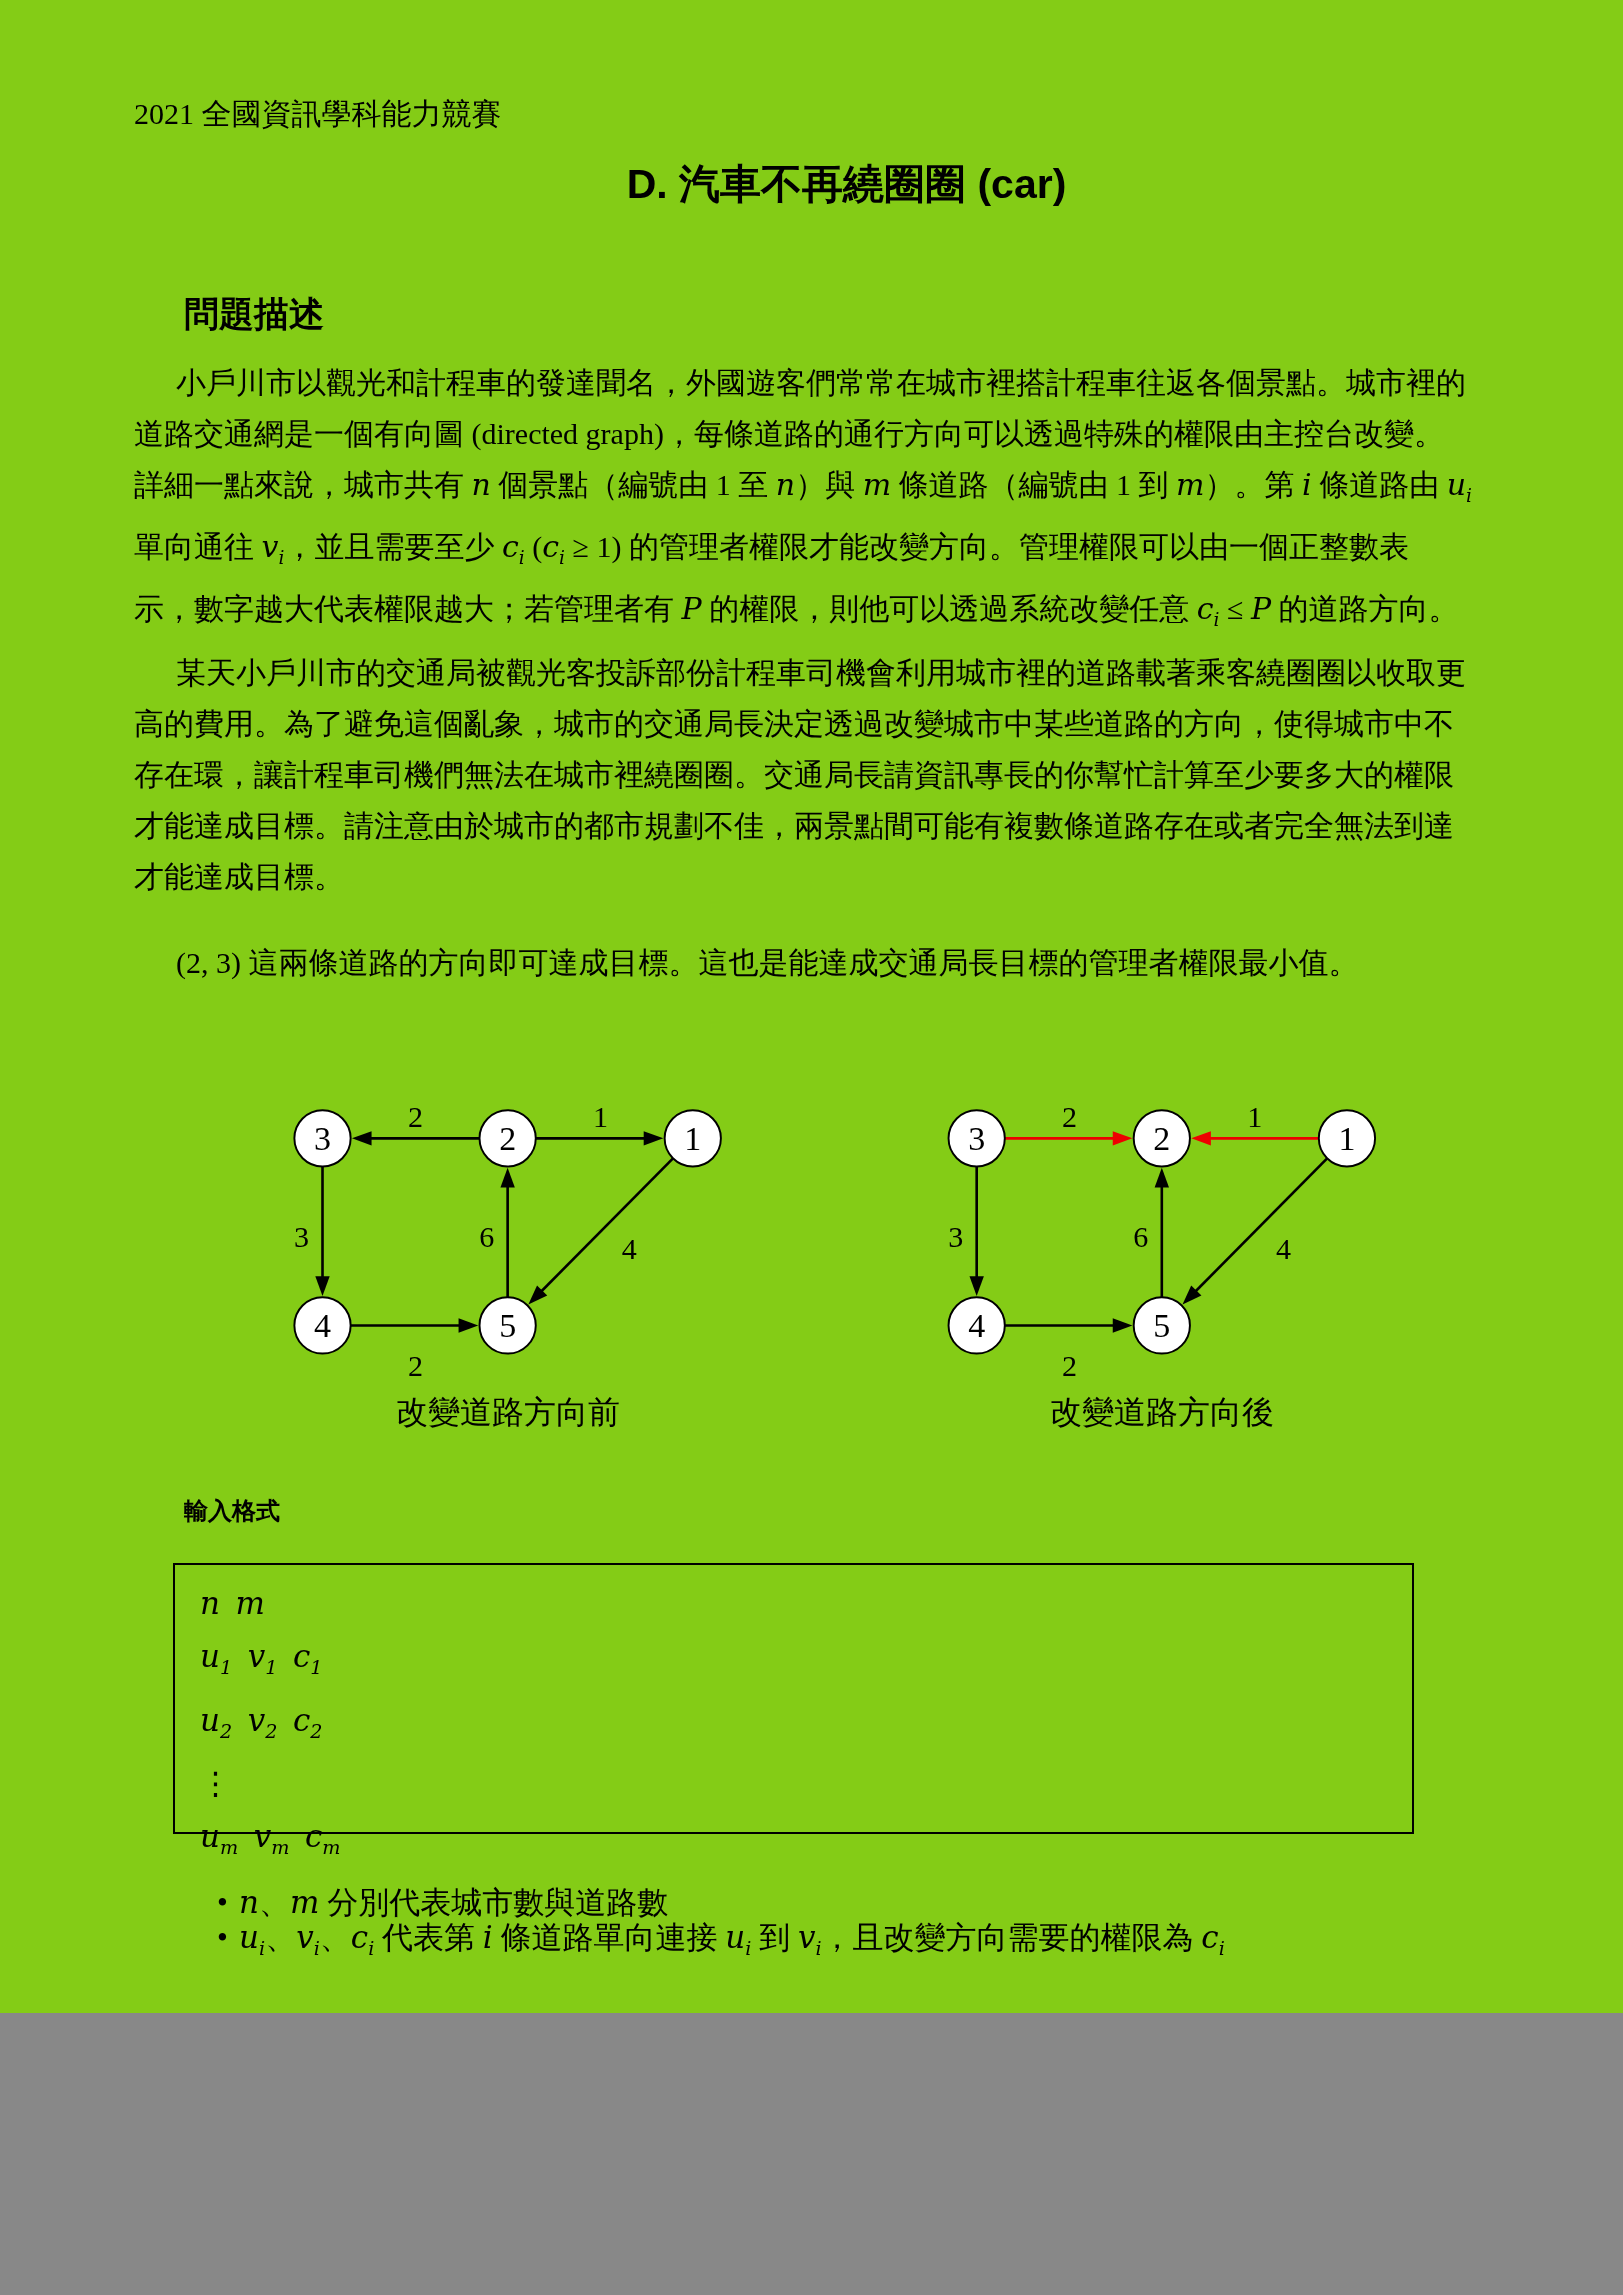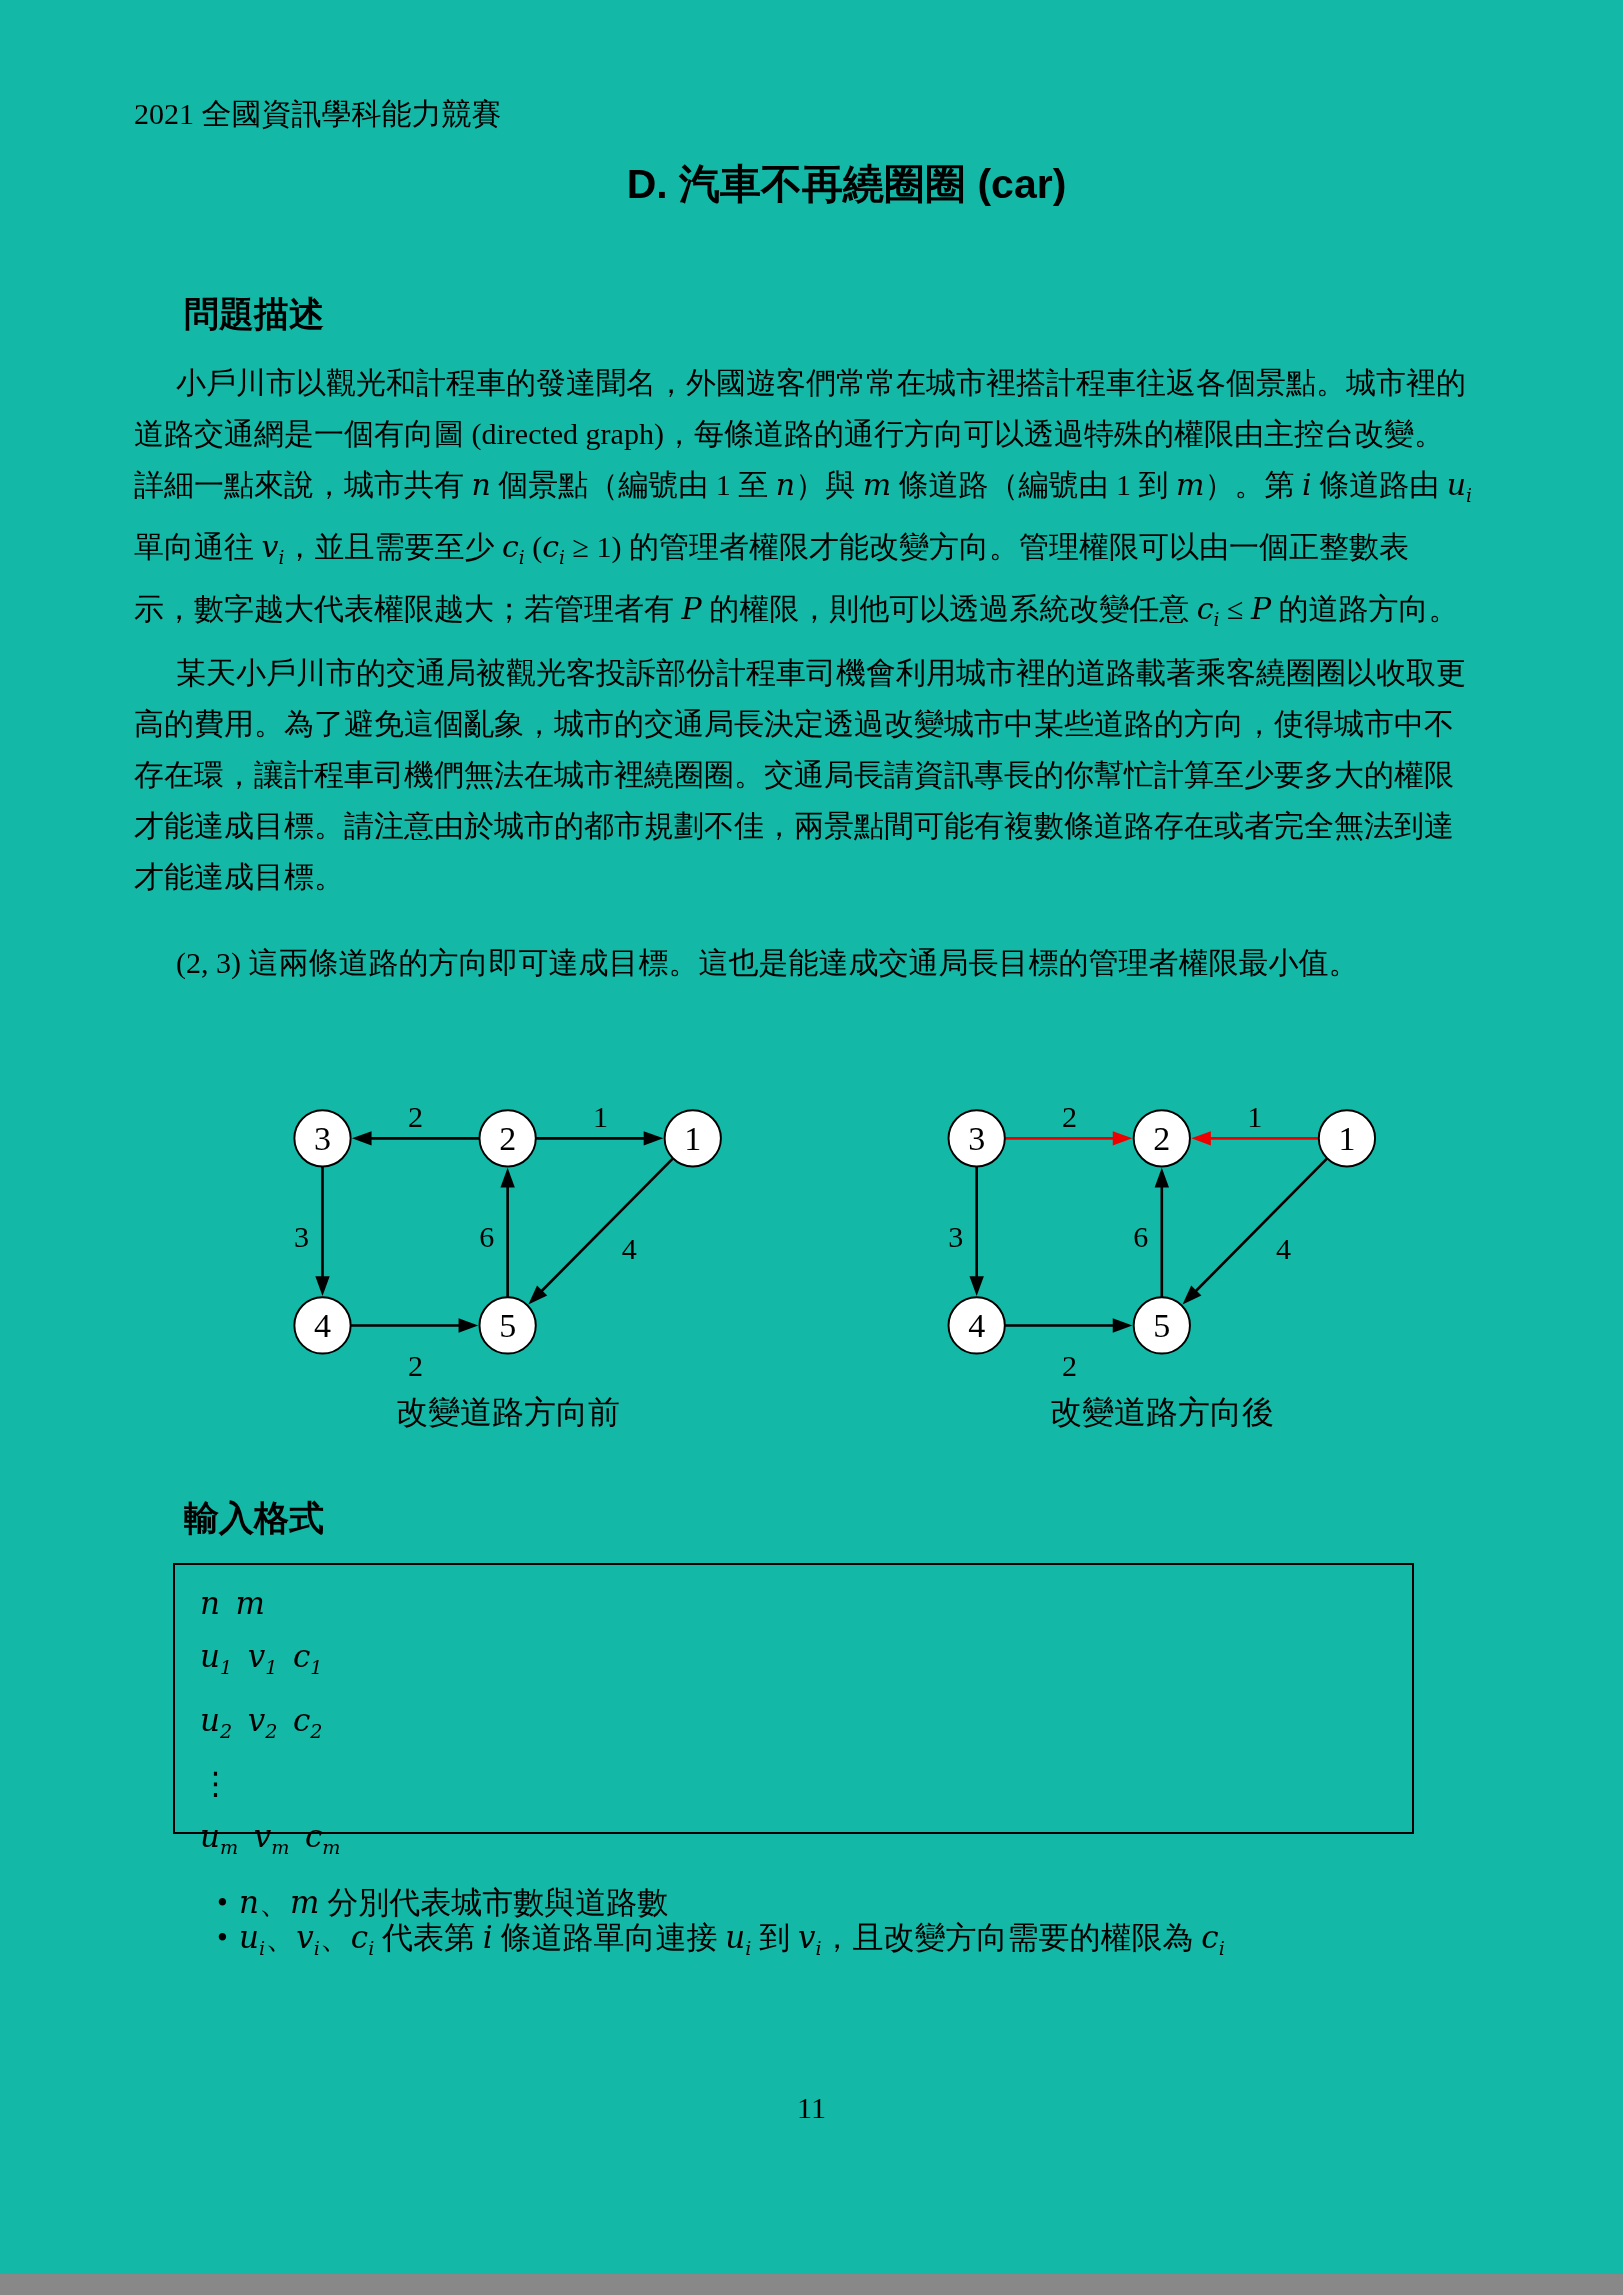--- a/index.html
+++ b/index.html
@@ -1,30 +1,30 @@
 <!DOCTYPE html>
 <html style="font-size:10.5px"><head>
 <meta charset="utf-8">
 <style>
   html,body{margin:0;padding:0;background:#888;}
   .page{
     position:relative;
-    width:1623px;height:2274px;
-    background:#14b8a6;
+    width:1623px;height:2013px;
+    background:#84cc16;
     overflow:hidden;
     font-family:"Liberation Serif","DejaVu Serif",serif;
     color:#000;
   }
   .abs{position:absolute;}
   .serif{font-family:"Liberation Serif","DejaVu Serif",serif;}
   .hsans{font-family:"Liberation Sans","DejaVu Sans",sans-serif;font-weight:bold;margin-left:35px;}
   .header{left:134px;top:94px;font-size:30px;white-space:nowrap;}
   .title{left:0;top:157px;width:1623px;text-align:center;font-size:41px;white-space:nowrap;}
   .sec-problem{left:149px;top:291px;font-size:35px;white-space:nowrap;}
-  .sec-input{left:149px;top:1495px;font-size:35px;white-space:nowrap;}
+  .sec-input{left:149px;top:1495px;font-size:24px;white-space:nowrap;}
   .para{left:134px;width:1364px;font-size:30px;line-height:51px;}
   .para .tline{white-space:nowrap;}
   .para.indent-first .tline:first-child{text-indent:42px;}
   .p1{top:357px;}
   .p2{top:647px;}
   .p3{top:937px;}
   .mi{font-family:"DejaVu Serif","Liberation Serif",serif;font-style:italic;}
   sub.mi{font-size:62%;}
   .figs-svg{left:0;top:0;width:1623px;height:2295px;pointer-events:none;}
   .caption{top:1391px;width:458px;text-align:center;font-size:32px;white-space:nowrap;}

